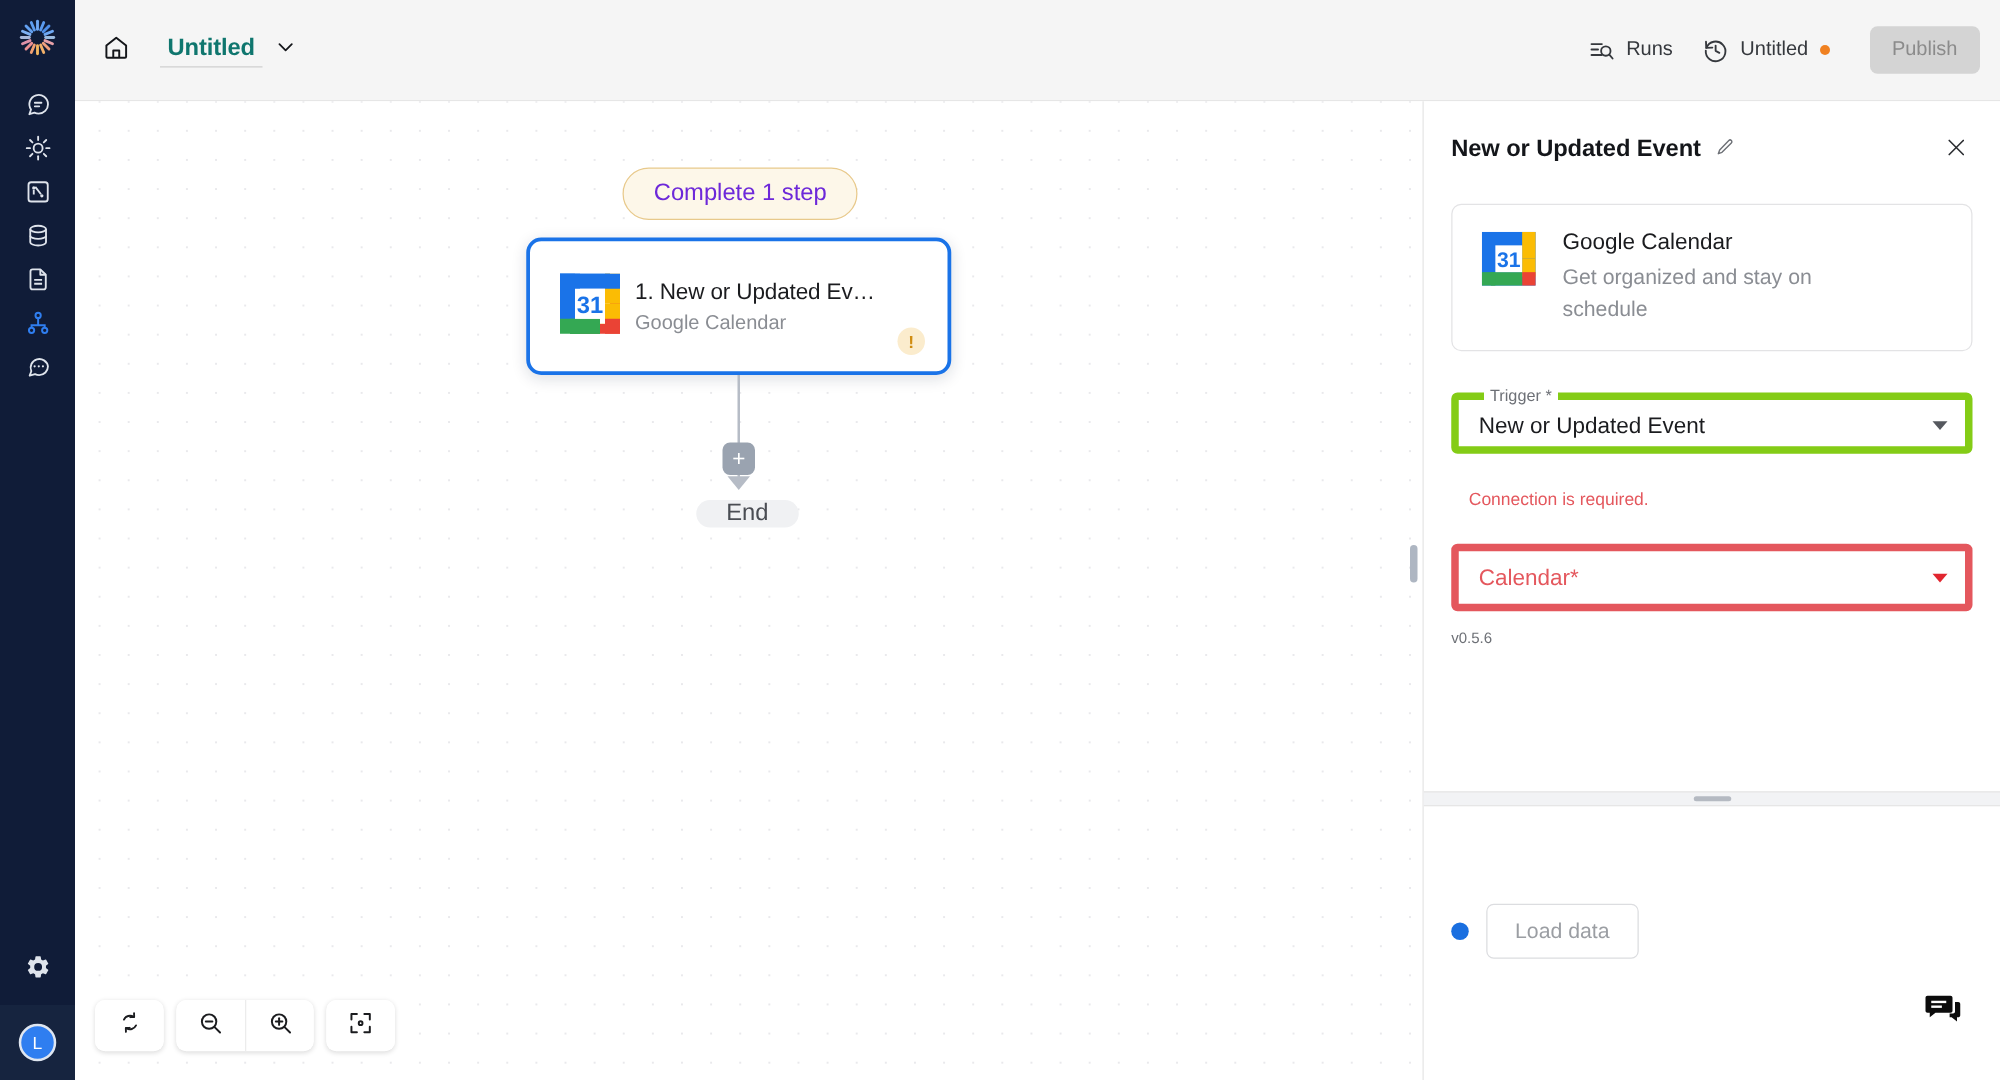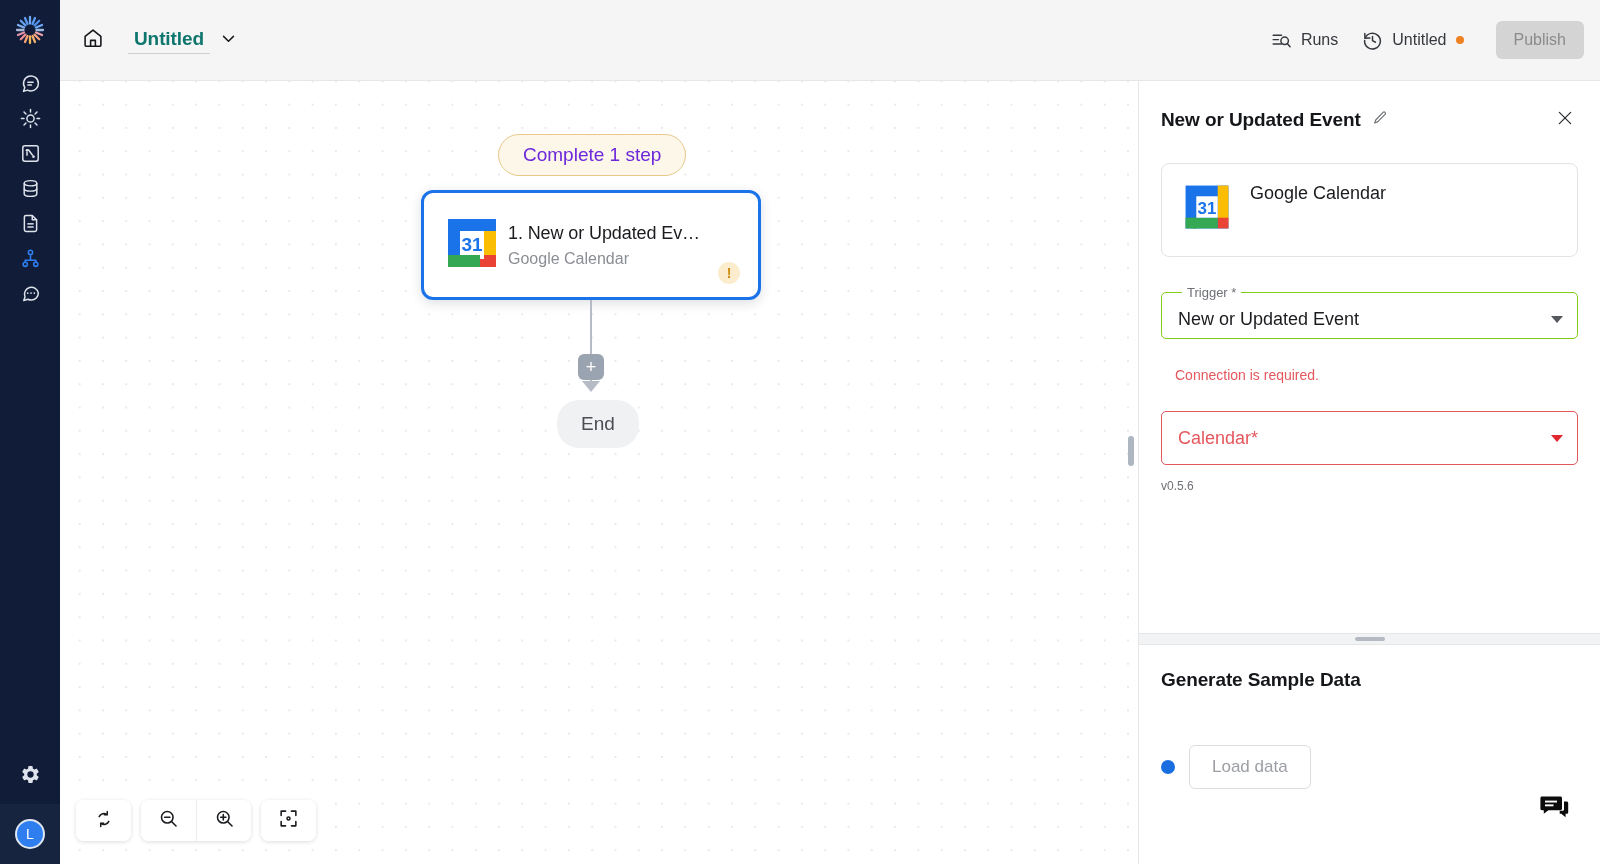--- a/index.html
+++ b/index.html
@@ -150,21 +150,21 @@
     position: absolute; left: 522px; top: 300px;
     width: 0; height: 0;
     border-left: 9px solid transparent;
     border-right: 9px solid transparent;
     border-top: 11px solid #b6bcc6;
   }
   .end-node {
     position: absolute; left: 497px; top: 319px;
     background: #f0f1f3; color: #4a4d53;
     font-size: 19px; border-radius: 22px;
-    padding: 13px 24px; cursor: pointer;
+    padding: 0 24px; cursor: pointer;
   }
   .canvas-toolbar {
     position: absolute; left: 16px; bottom: 23px;
     display: flex; gap: 10px;
   }
   .tool-group { display: flex; background: #ffffff; border-radius: 8px;
     box-shadow: 0 1px 4px rgba(0,0,0,0.14); overflow: hidden; }
   .tool-btn {
     width: 55px; height: 41px; background: #ffffff;
     display: flex; align-items: center; justify-content: center;
@@ -194,21 +194,21 @@
     border: 1px solid #e3e3e5; border-radius: 8px;
     display: flex; align-items: flex-start; gap: 18px;
     padding: 18px 18px 20px 20px;
   }
   .app-card-texts { padding-top: 1px; }
   .app-card-name { font-size: 18px; color: #1b1c1f; }
   .app-card-desc { font-size: 17px; color: #8a8d93; margin-top: 5px; line-height: 1.5; max-width: 230px; }
 
   .field { margin: 28px 22px 0 22px; position: relative; }
   .fieldset {
-    border: 1px solid #84cc16; border-radius: 5px;
+    border: 6px solid #84cc16; border-radius: 5px;
     height: 54px; display: flex; align-items: center;
     padding: 0 14px 0 16px;
   }
   .fieldset legend { font-size: 13px; color: #6d7076; padding: 0 5px; margin-left: 4px; }
   .field-value { flex: 1 1 auto; font-size: 18px; color: #1b1c1f; }
   .sel-caret { width: 0; height: 0; border-left: 6px solid transparent; border-right: 6px solid transparent; }
   .sel-caret.gray { border-top: 7px solid #55585e; }
   .sel-caret.red { border-top: 7px solid #e1262f; }
   .fieldset.error { border-color: #e4575d; }
   .fieldset.error .field-value { color: #e4575d; }
@@ -553,20 +553,21 @@
                 <rect x="40" y="28" width="12" height="16" fill="#fbbc04"></rect>
                 <rect x="40" y="40" width="12" height="12" fill="#ea4335"></rect>
                 <rect x="12" y="40" width="28" height="12" fill="#34a853"></rect>
                 <rect x="4" y="40" width="12" height="12" fill="#34a853"></rect>
                 <rect x="16" y="16" width="24" height="24" fill="#ffffff"></rect>
                 <text x="28" y="35.5" font-family="'Liberation Sans', sans-serif" font-size="19" font-weight="700" fill="#1a73e8" text-anchor="middle">31</text>
               </svg>
             </span>
             <div class="app-card-texts">
               <div class="app-card-name">Google Calendar</div>
+              <div class="app-card-desc">Get organized and stay on schedule</div>
             </div>
           </div>
 
           <div class="field">
             <fieldset class="fieldset">
               <legend>Trigger *</legend>
               <span class="field-value">New or Updated Event</span>
               <span class="sel-caret gray"></span>
             </fieldset>
           </div>
@@ -583,21 +584,20 @@
           </div>
 
           <div class="version-txt">v0.5.6</div>
         </div>
 
         <div class="panel-divider">
           <div class="grabber"></div>
         </div>
 
         <div class="panel-bottom">
-          <div class="gen-title">Generate Sample Data</div>
           <div class="load-row">
             <span class="blue-dot"></span>
             <button class="load-btn">Load data</button>
           </div>
           <div class="chat-fab">
             <span>
               <svg width="34" height="34" viewBox="0 0 34 34" fill="#0c0c0c">
                 <path d="M5 7.6h18.4c.9 0 1.6.7 1.6 1.6v10.4c0 .9-.7 1.6-1.6 1.6H11.4l-4.6 3.6v-3.6H5c-.9 0-1.6-.7-1.6-1.6V9.2c0-.9.7-1.6 1.6-1.6z"></path>
                 <rect x="8" y="11.6" width="12" height="1.9" fill="#ffffff"></rect>
                 <rect x="8" y="15.4" width="8.5" height="1.9" fill="#ffffff"></rect>

